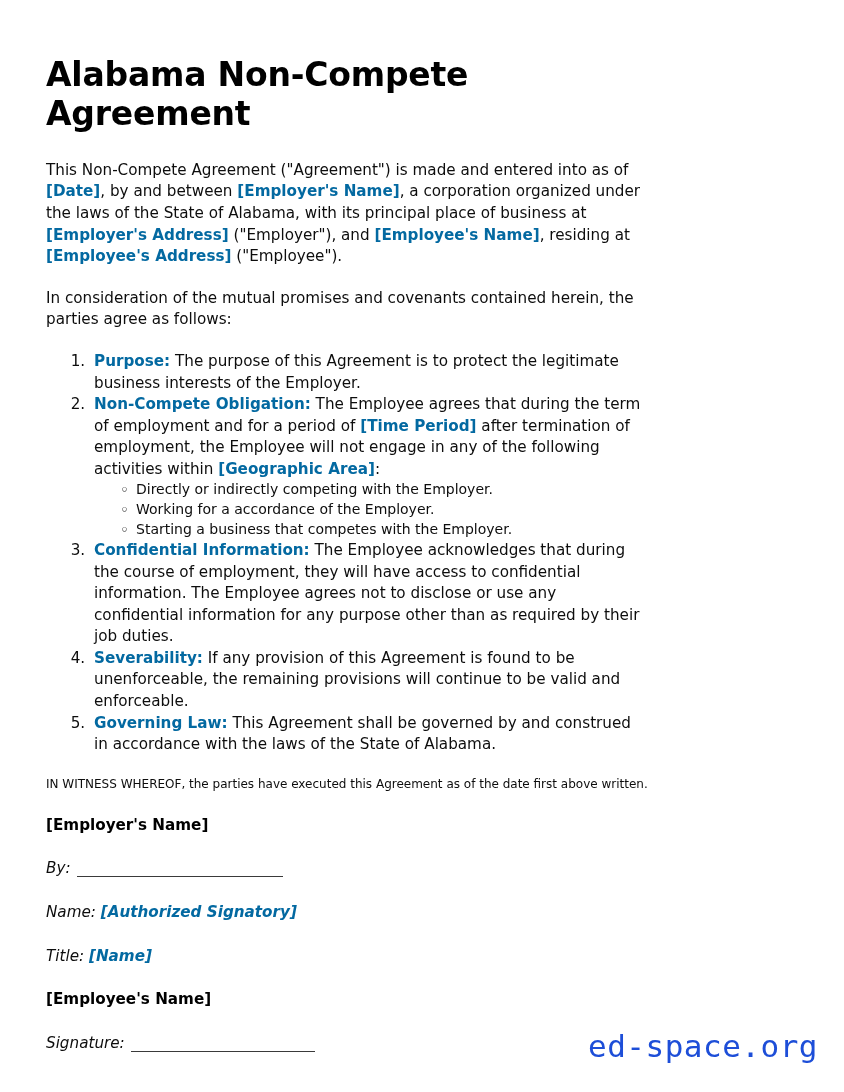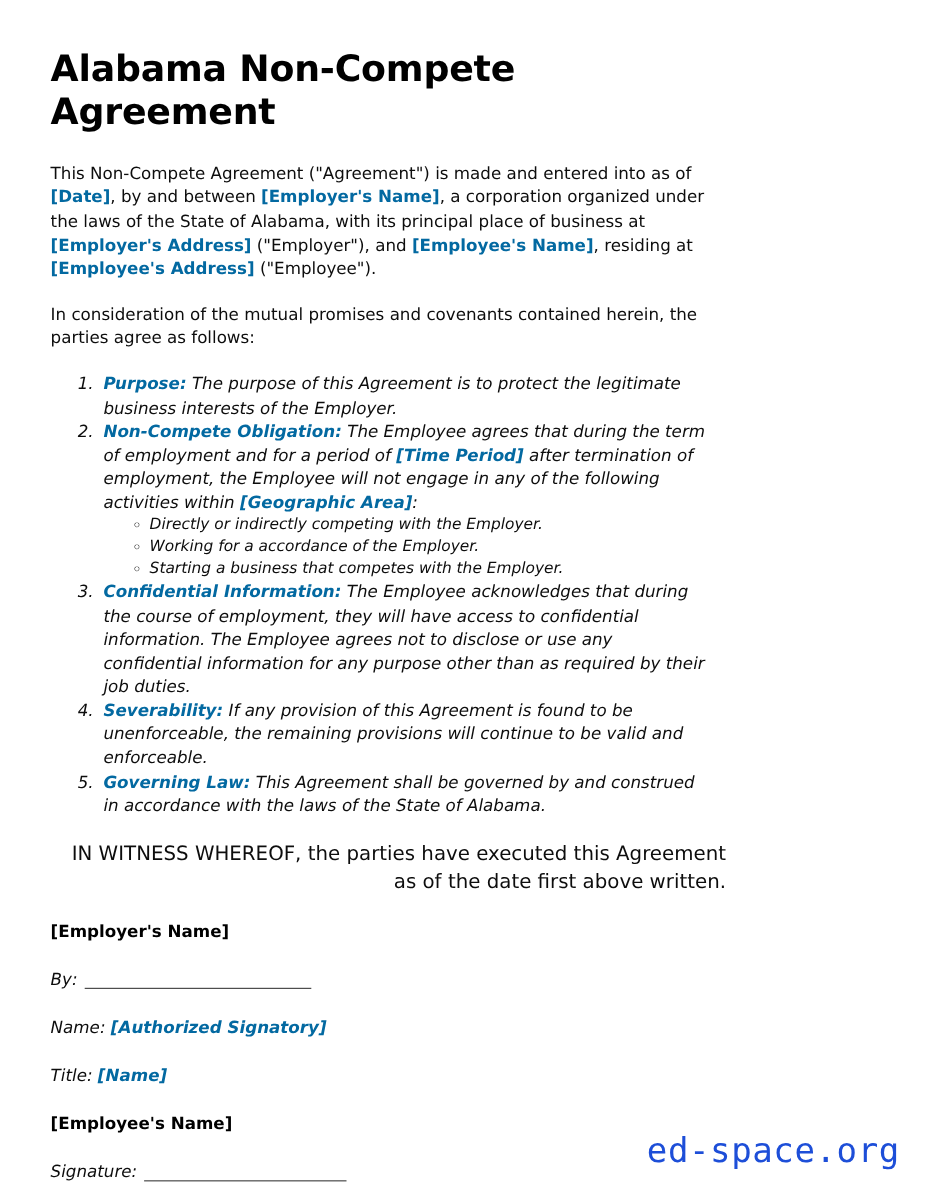--- a/index.html
+++ b/index.html
@@ -17,21 +17,21 @@
     -webkit-font-smoothing: antialiased;
   }
 
   .page {
     position: absolute;
     left: 0;
     top: 0;
     width: 708px;
     height: 1092px;
     box-sizing: border-box;
-    padding: 44px 48px 0 46px;
+    padding: 56px 48px 0 46px;
   }
 
   .doc-title {
     font-size: 33px;
     font-weight: bold;
     line-height: 1.18;
     letter-spacing: -0.2px;
     margin: 0 0 26px 0;
     color: #000000;
   }
@@ -46,21 +46,20 @@
   .para b, .li-body b, .sig-line b, .sig-name {
     font-weight: bold;
     color: #0369a1;
   }
 
   ol.clauses {
     margin: 0 14px 20px 0;
     padding: 0 0 0 44px;
     max-width: 752px;
     list-style-position: outside;
-    font-style: italic;
   }
   ol.clauses > li {
     font-size: 15.2px;
     line-height: 1.42;
     margin: 0 0 0 0;
     padding-left: 4px;
   }
 
   ul.subclauses {
     margin: 0;
@@ -77,25 +76,24 @@
     content: "\25E6";
     position: absolute;
     left: 0;
     top: 0;
     font-size: 15.2px;
     line-height: 1.42;
     color: #0d0d0d;
   }
 
   .witness {
-    font-size: 18px;
+    font-size: 12px;
     line-height: 1.42;
     margin: 2px 0 22px 0;
     max-width: 752px;
-    text-align: right;
   }
 
   .sig-block { margin-top: 0; }
 
   .sig-name {
     font-size: 15.2px;
     font-weight: bold;
     line-height: 1.42;
     margin: 0 0 22px 0;
     color: #000000;

